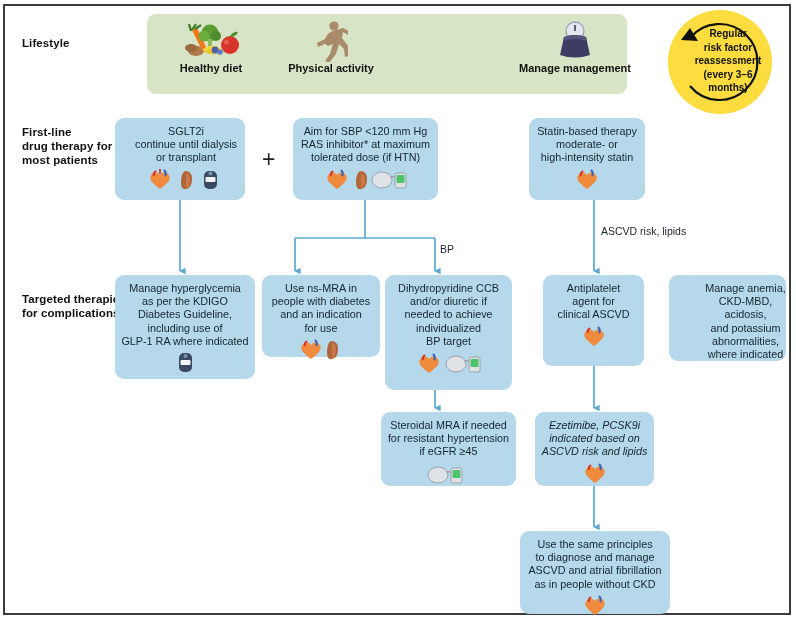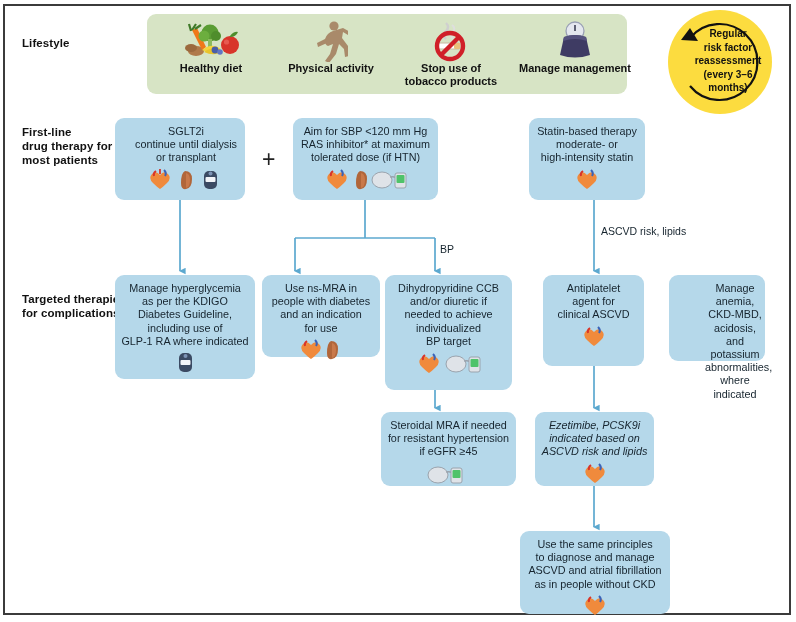--- a/index.html
+++ b/index.html
@@ -188,34 +188,20 @@
       <span class="glyph">
         <svg width="34" height="42" viewBox="0 0 34 42">
           <circle cx="20" cy="6" r="4.6" fill="#a98a6a"></circle>
           <path d="M19 11 q-6 2 -8 8 q-1 5 3 7 l5 -2 l-3 10 l-5 7 l4 2 l7 -9 l3 -10 l5 5 l1 8 l4 -1 l-1 -10 l-6 -8 l1 -6 l5 3 l2 -3 l-7 -4 Z" fill="#a98a6a"></path>
           <path d="M11 19 l-8 4 l1 4 l9 -4 Z" fill="#a98a6a"></path>
         </svg>
       </span>
       <span class="cap">Physical activity</span>
     </div>
 
-    <div class="lifestyle-item" style="left:244px;">
-      <span class="glyph">
-        <svg width="42" height="42" viewBox="0 0 42 42">
-          <path d="M16 3 q4 4 0 8 q-4 4 0 8" stroke="#cfcfcf" stroke-width="2.4" fill="none"></path>
-          <path d="M22 5 q4 3 1 7 q-3 4 0 7" stroke="#dedede" stroke-width="2" fill="none"></path>
-          <rect x="8" y="23" width="22" height="6" rx="1.5" fill="#ffffff" stroke="#c8b9a2" stroke-width="1"></rect>
-          <rect x="24" y="23" width="6" height="6" rx="1.2" fill="#e8c07a"></rect>
-          <circle cx="20" cy="26" r="13" fill="none" stroke="#d01f28" stroke-width="4.4"></circle>
-          <line x1="11" y1="35" x2="29" y2="17" stroke="#d01f28" stroke-width="4.4"></line>
-        </svg>
-      </span>
-      <span class="cap">Stop use of</span>
-      <span class="cap">tobacco products</span>
-    </div>
 
     <div class="lifestyle-item" style="left:358px; width:140px;">
       <span class="glyph">
         <svg width="34" height="42" viewBox="0 0 34 42">
           <circle cx="17" cy="11" r="9" fill="#e4e7ef" stroke="#9aa0b5" stroke-width="1.3"></circle>
           <line x1="17" y1="11" x2="17" y2="5" stroke="#3b3f55" stroke-width="1.6"></line>
           <path d="M6 17 q11 -4 22 0 l4 18 q-15 5 -30 0 Z" fill="#3e3b63"></path>
           <path d="M6 17 q11 -4 22 0 l1 4 q-12 -4 -24 0 Z" fill="#55527e"></path>
         </svg>
       </span>
@@ -402,21 +388,21 @@
       <svg width="26" height="22" viewBox="0 0 26 22">
         <g>
           <path d="M13 7 q-4 -5 -8 -1 q-4 4 1 9 q4 4 7 6 q3 -2 7 -6 q5 -5 1 -9 q-4 -4 -8 1 Z" fill="#f08a3c"></path>
           <path d="M9 3 q-3 2 -2 5" stroke="#d8352a" stroke-width="2" fill="none"></path>
           <path d="M17 2 q3 3 1 6" stroke="#3a63b8" stroke-width="2" fill="none"></path>
         </g>
       </svg>
     </span>
   </div>
 
-  <div class="box" style="left:669px; top:275px; width:96px; height:86px;padding-left:36px;">
+  <div class="box" style="left:669px; top:275px; width:117px; height:86px;padding-left:36px;">
     <div>Manage anemia,</div>
     <div>CKD-MBD, acidosis,</div>
     <div>and potassium</div>
     <div>abnormalities,</div>
     <div>where indicated</div>
   </div>
 
   <div class="box" style="left:381px; top:412px; width:135px; height:74px;">
     <div>Steroidal MRA if needed</div>
     <div>for resistant hypertension</div>

